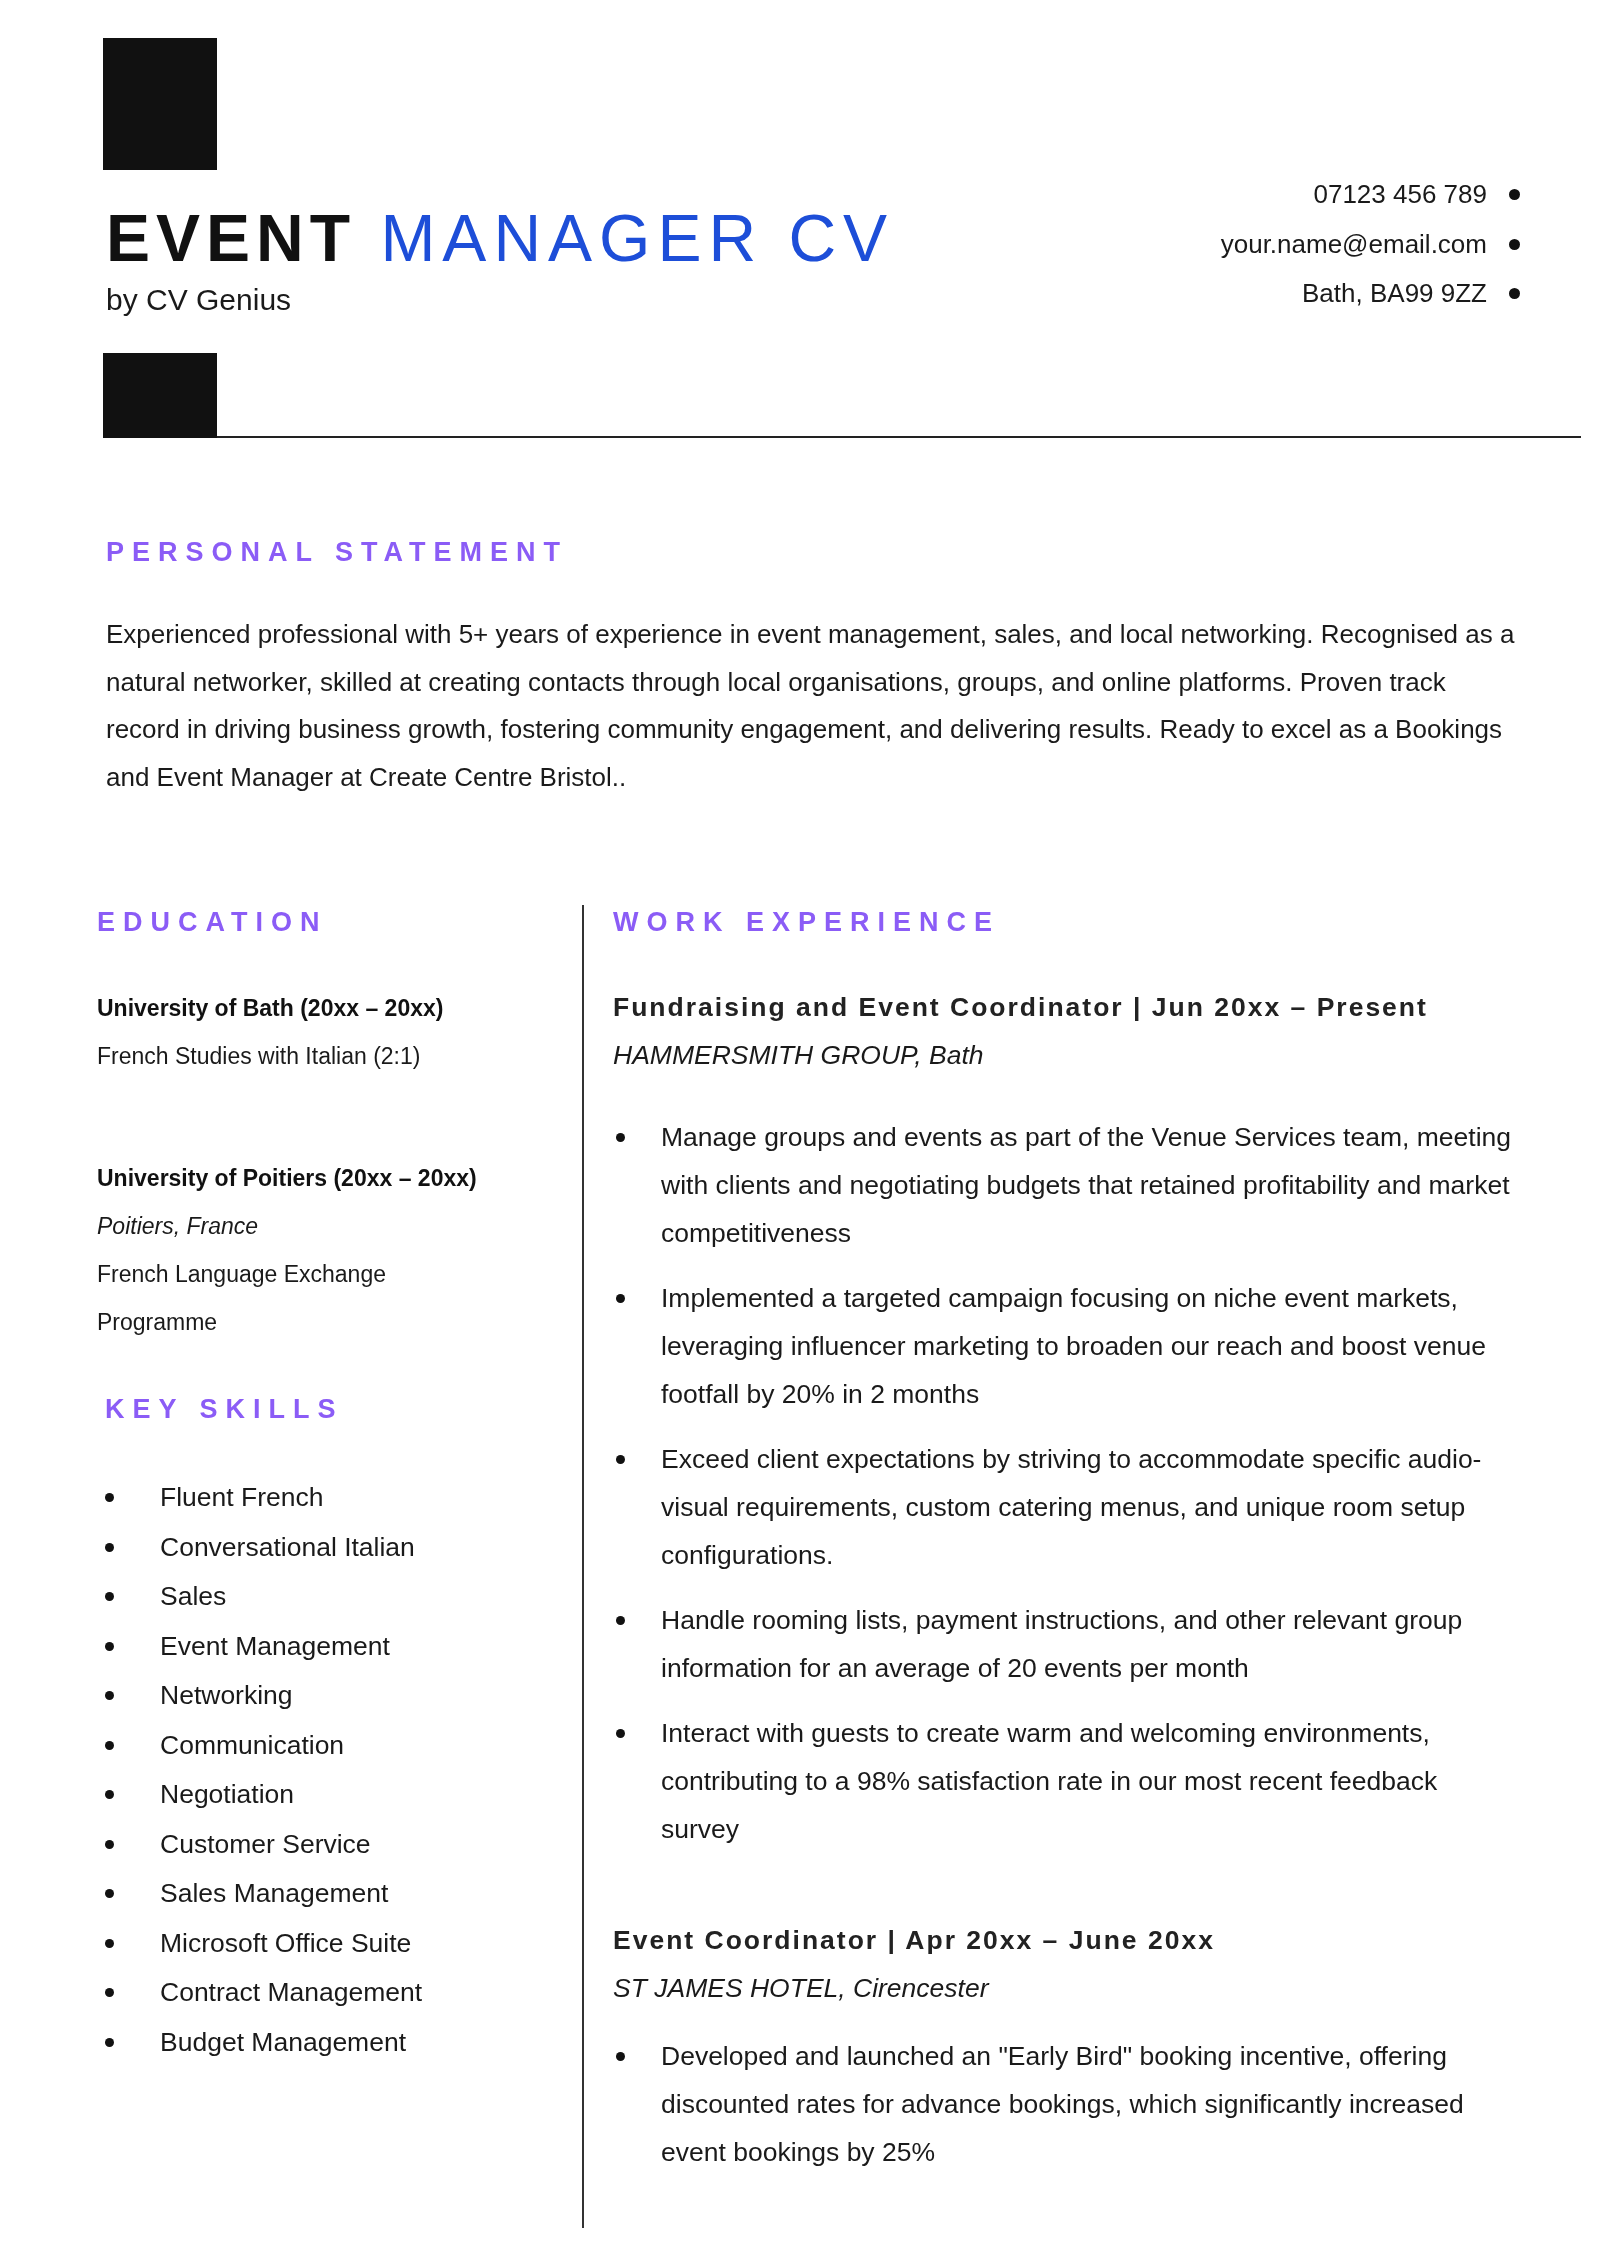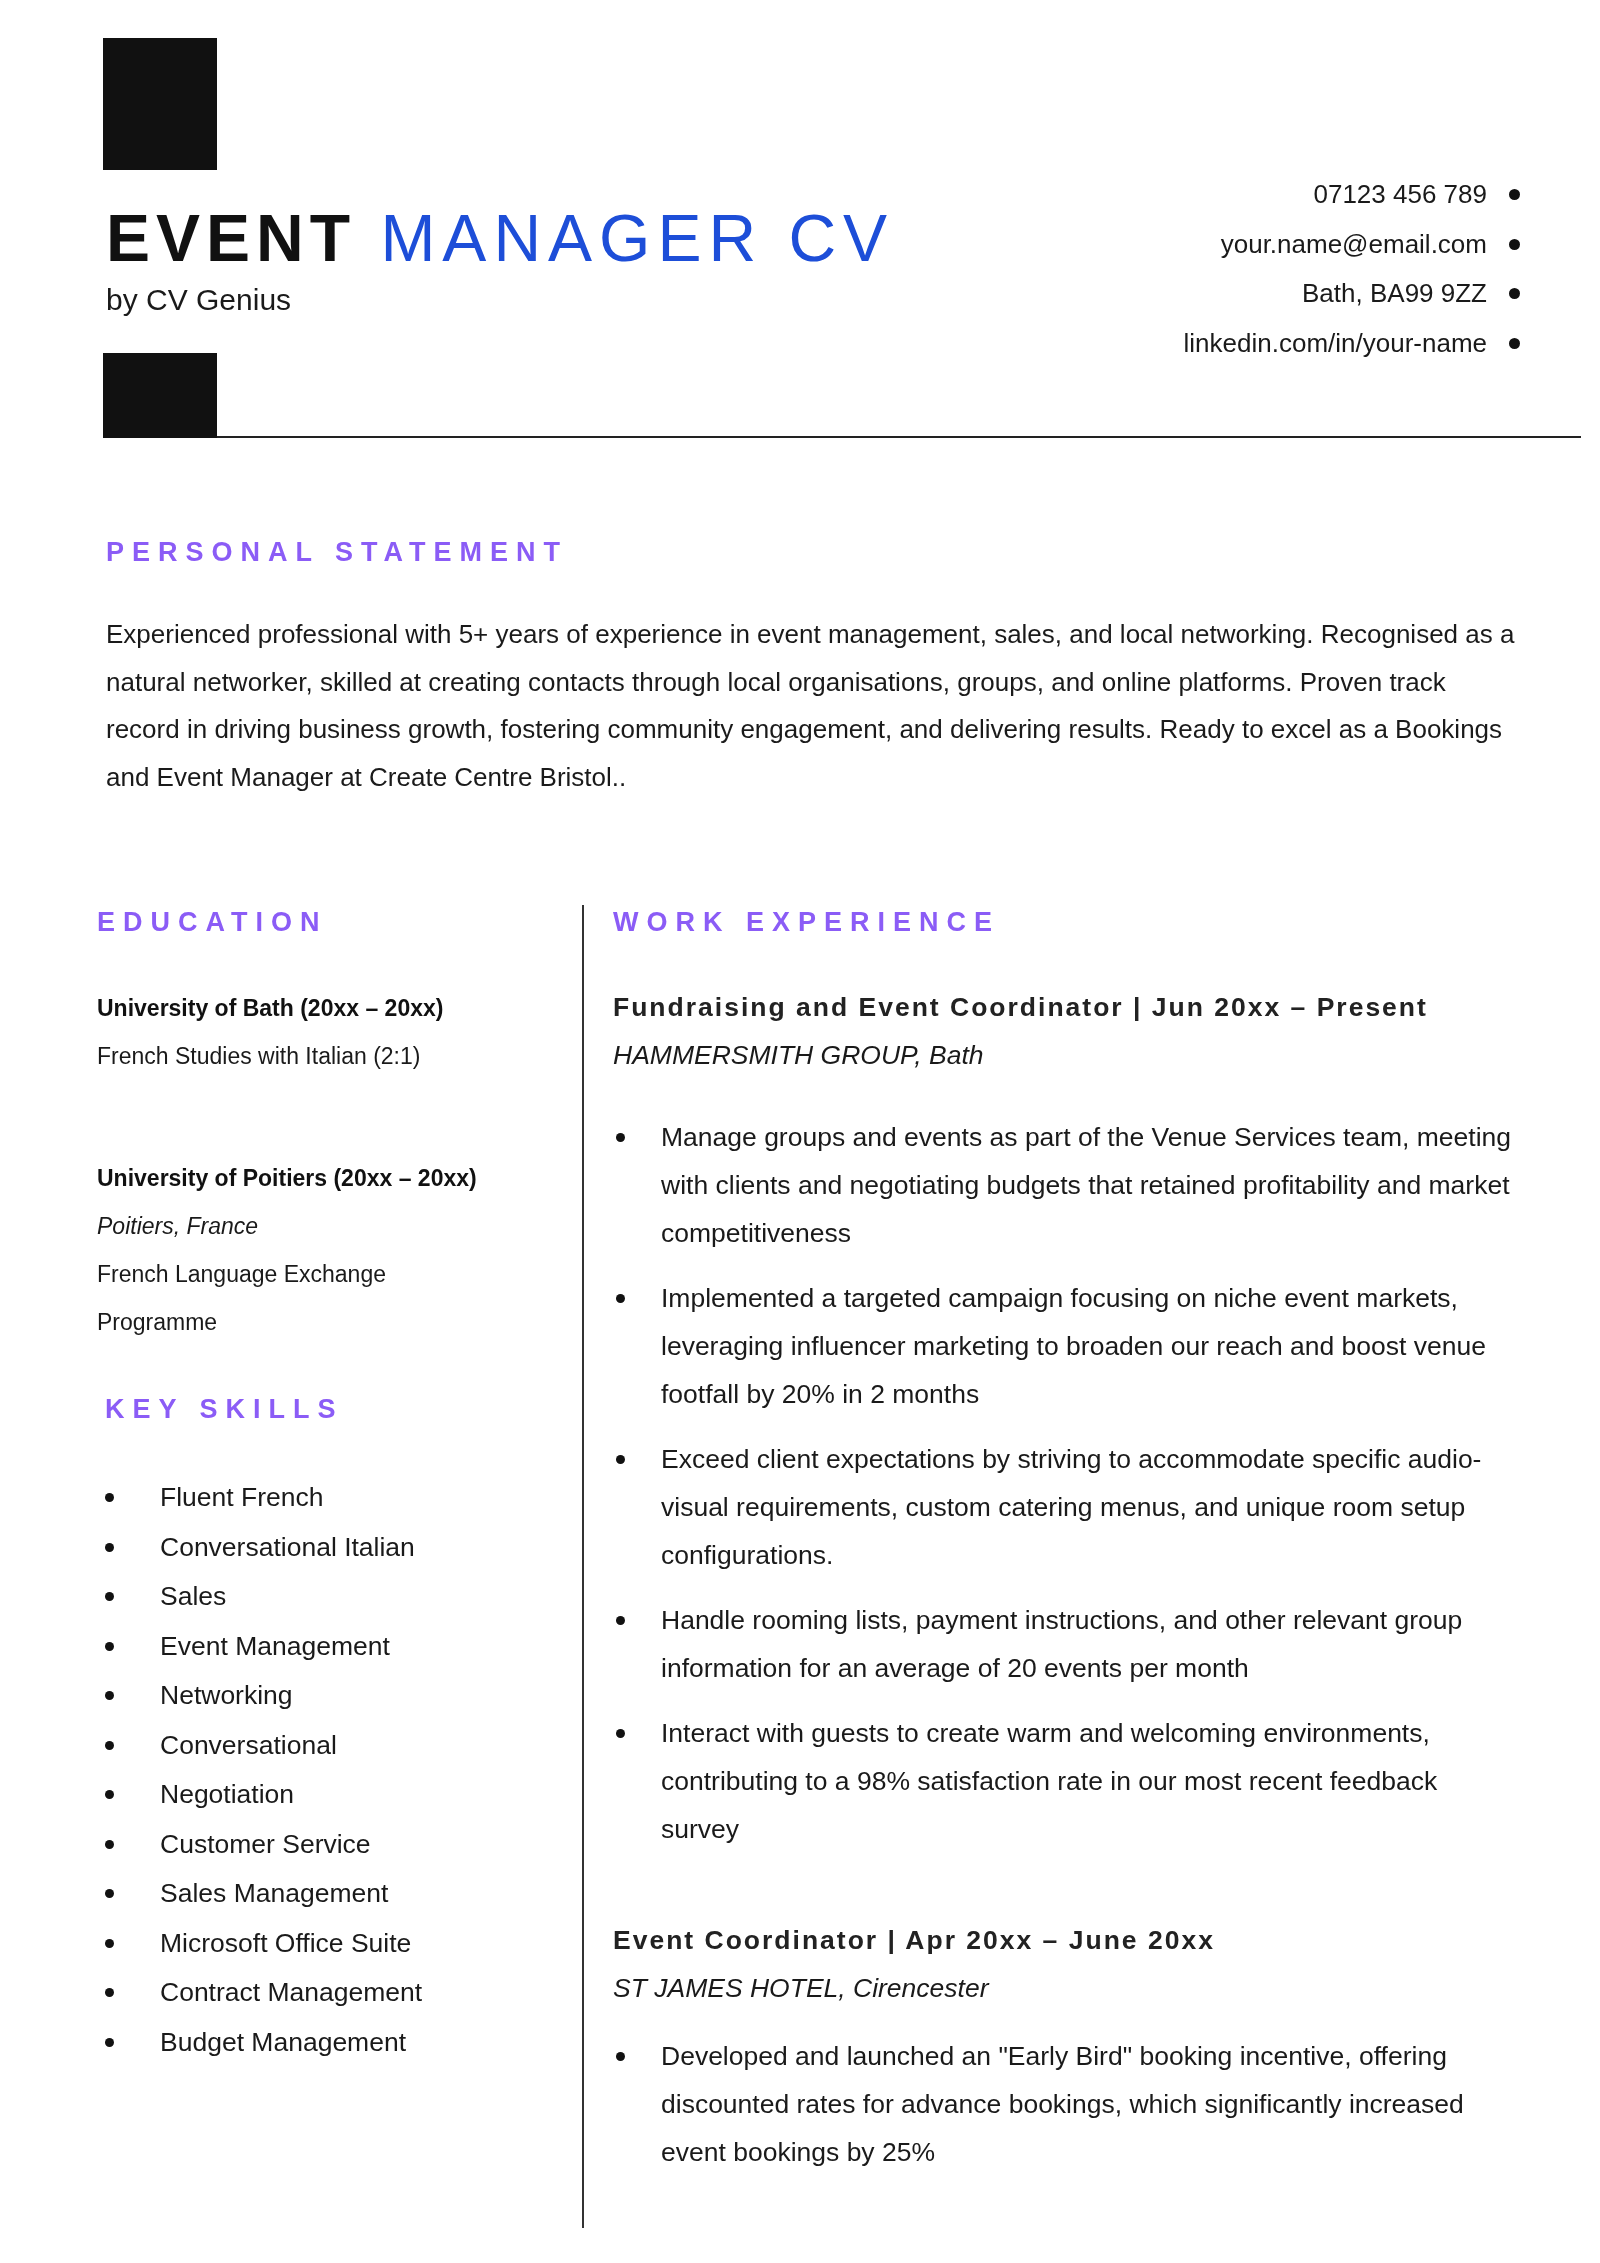--- a/index.html
+++ b/index.html
@@ -69,24 +69,20 @@
     <span class="dot"></span>
   </div>
   <div class="contact-row">
     <span>your.name@email.com</span>
     <span class="dot"></span>
   </div>
   <div class="contact-row">
     <span>Bath, BA99 9ZZ</span>
     <span class="dot"></span>
   </div>
-  <div class="contact-row">
-    <span>linkedin.com/in/your-name</span>
-    <span class="dot"></span>
-  </div>
 </div>
 
 <div class="section-heading" id="ps-heading">PERSONAL STATEMENT</div>
 <p id="ps-body">Experienced professional with 5+ years of experience in event management, sales, and local networking. Recognised as a natural networker, skilled at creating contacts through local organisations, groups, and online platforms. Proven track record in driving business growth, fostering community engagement, and delivering results. Ready to excel as a Bookings and Event Manager at Create Centre Bristol..</p>
 
 <div id="divider"></div>
 
 <div class="section-heading" id="edu-heading">EDUCATION</div>
 <div class="edu" id="edu-1">
   <div class="school">University of Bath (20xx – 20xx)</div>
@@ -115,21 +111,21 @@
   <li>
       <span class="dot"></span>
       <span>Event Management</span>
     </li>
   <li>
       <span class="dot"></span>
       <span>Networking</span>
     </li>
   <li>
       <span class="dot"></span>
-      <span>Conversational</span>
+      <span>Communication</span>
     </li>
   <li>
       <span class="dot"></span>
       <span>Negotiation</span>
     </li>
   <li>
       <span class="dot"></span>
       <span>Customer Service</span>
     </li>
   <li>

